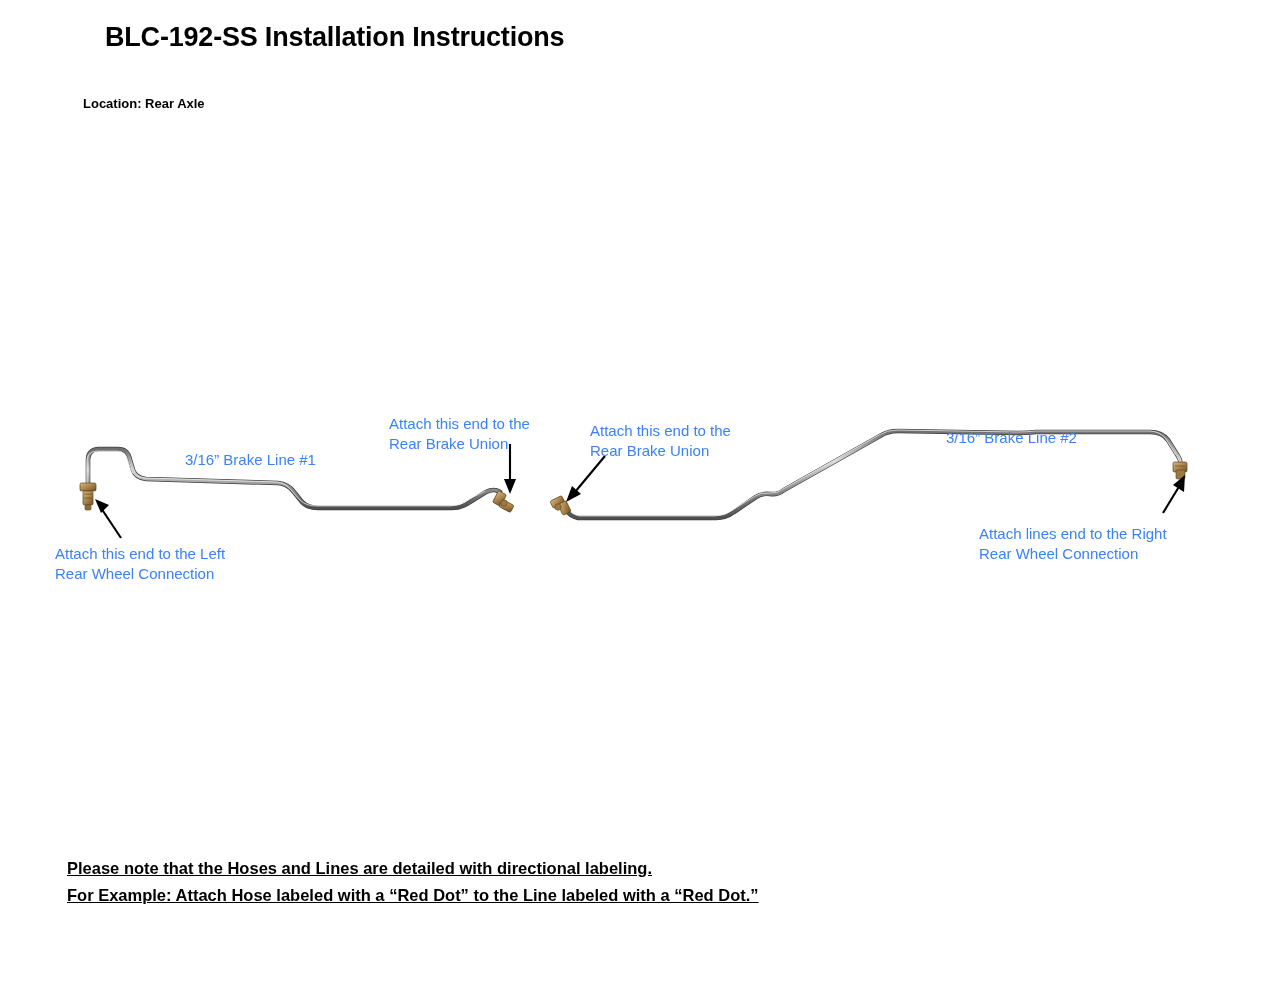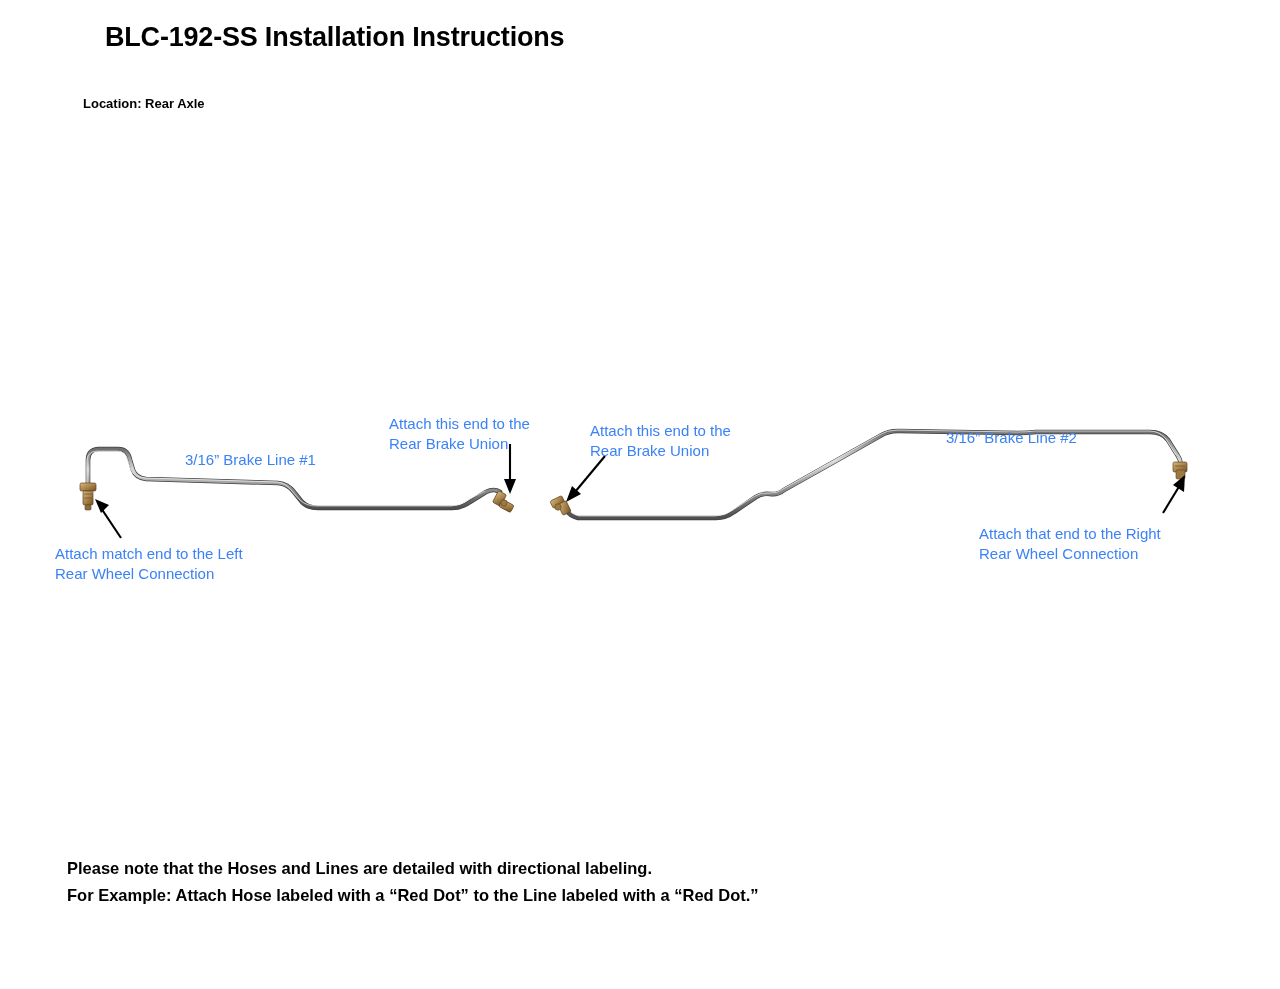--- a/index.html
+++ b/index.html
@@ -39,20 +39,21 @@
     white-space: nowrap;
   }
   #footer-block {
     position: absolute;
     left: 67px;
     top: 855px;
     font-size: 16.5px;
     font-weight: bold;
     line-height: 27px;
     white-space: nowrap;
+    text-decoration: underline;
   }
   .diagram {
     position: absolute;
     left: 0;
     top: 380px;
     width: 1280px;
     height: 220px;
   }
   .annotation {
     position: absolute;
@@ -182,26 +183,26 @@
     <div>Attach this end to the</div>
     <div>Rear Brake Union</div>
   </div>
 
   <div class="annotation" id="ann-union-2">
     <div>Attach this end to the</div>
     <div>Rear Brake Union</div>
   </div>
 
   <div class="annotation" id="ann-left-wheel">
-    <div>Attach match end to the Left</div>
+    <div>Attach this end to the Left</div>
     <div>Rear Wheel Connection</div>
   </div>
 
   <div class="annotation" id="ann-right-wheel">
-    <div>Attach that end to the Right</div>
+    <div>Attach lines end to the Right</div>
     <div>Rear Wheel Connection</div>
   </div>
 
   <div id="footer-block">
     <div>Please note that the Hoses and Lines are detailed with directional labeling.</div>
     <div>For Example: Attach Hose labeled with a “Red Dot” to the Line labeled with a “Red Dot.”</div>
   </div>
 
 </div>
 

